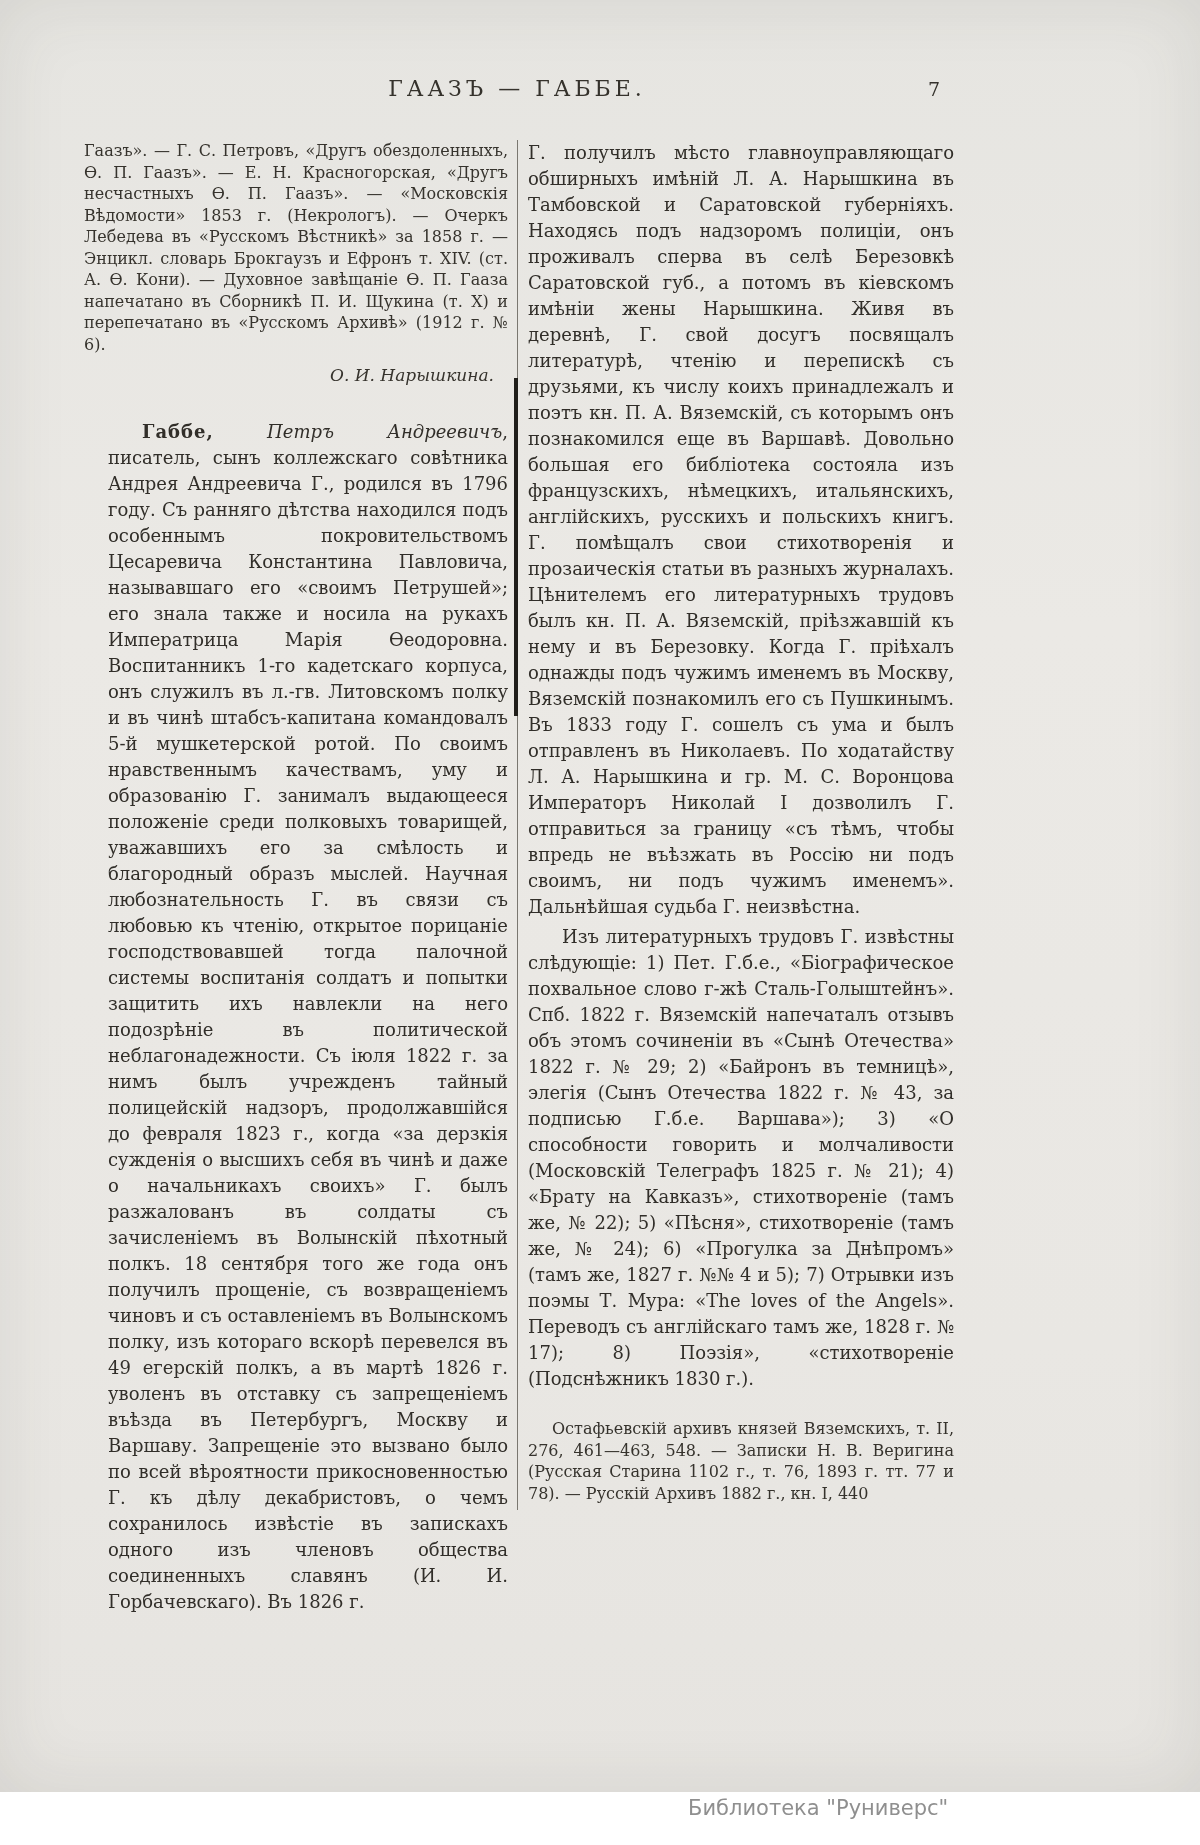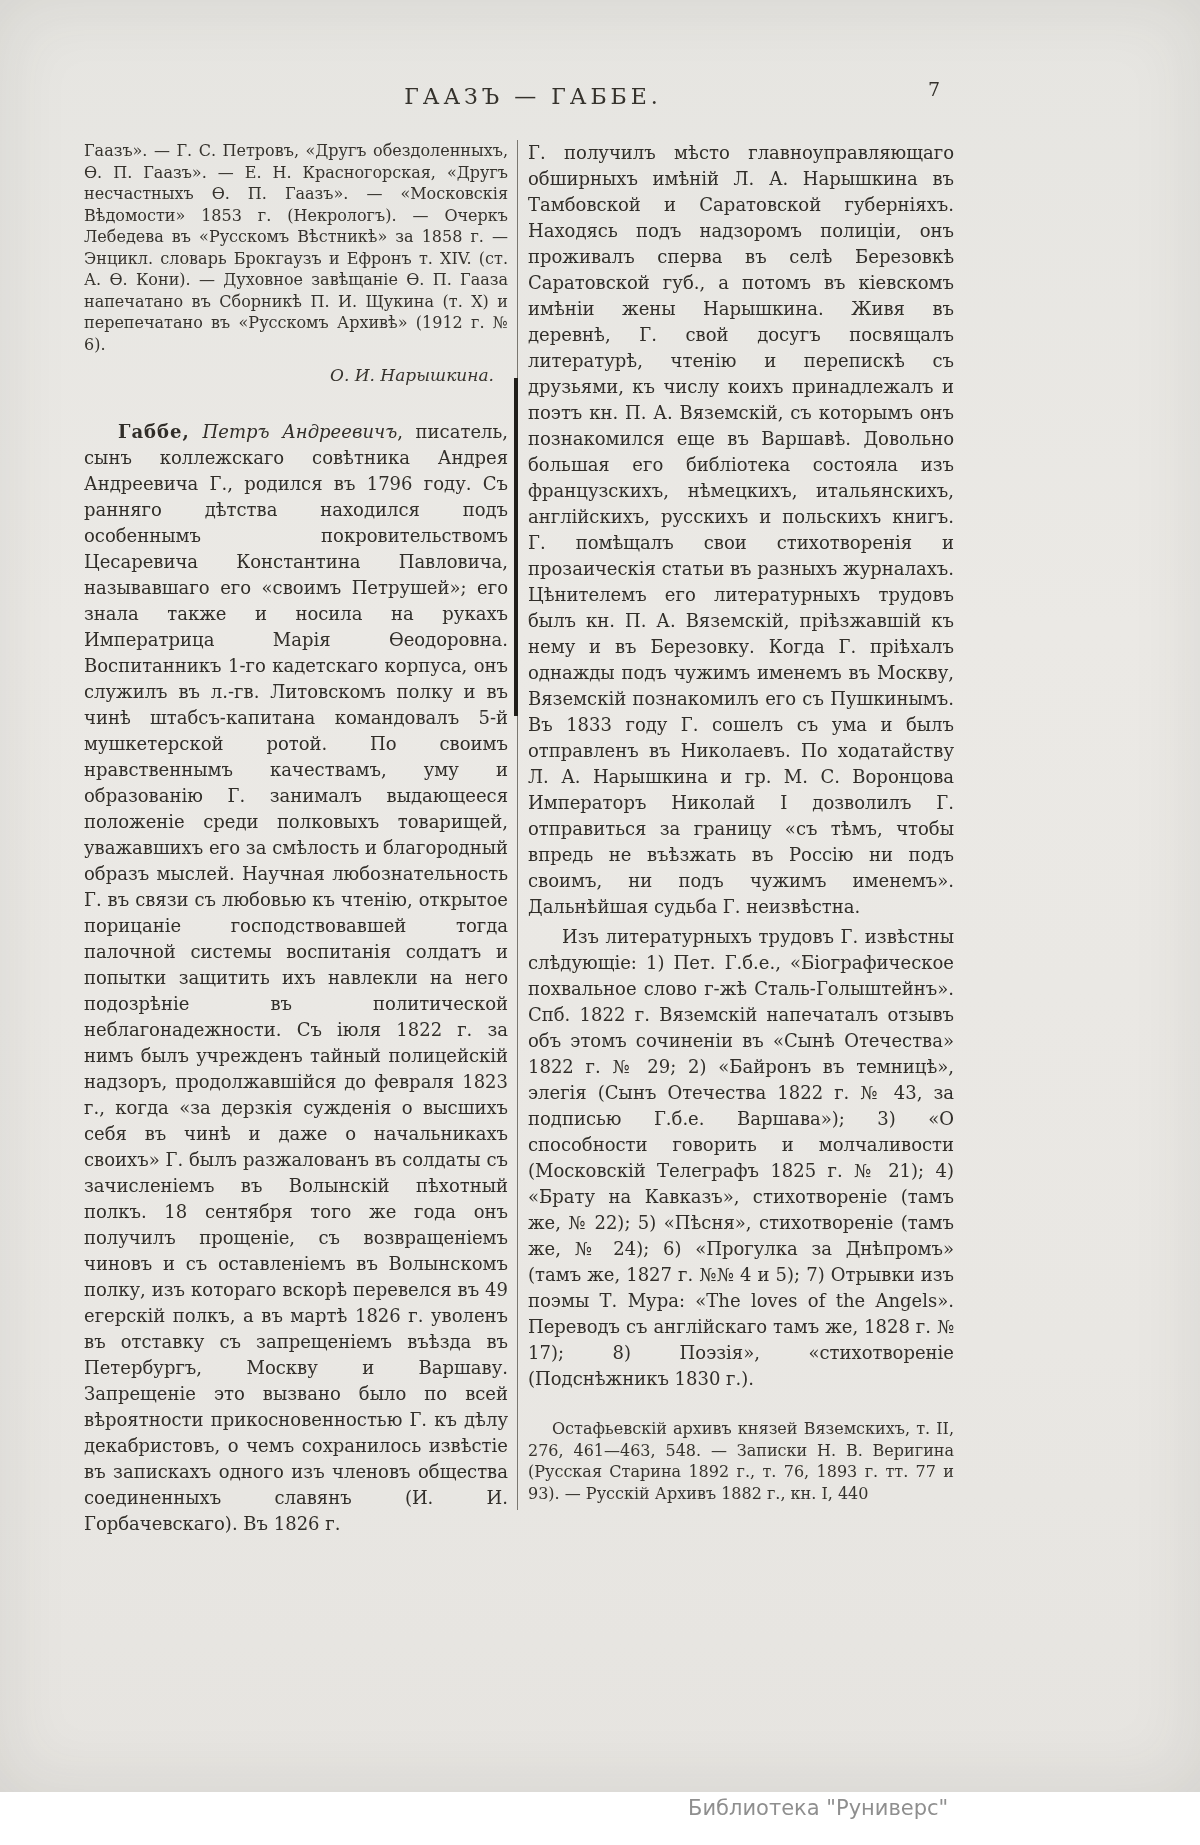--- a/index.html
+++ b/index.html
@@ -18,27 +18,26 @@
     position: absolute;
     left: 0; top: 0;
     width: 1200px;
     height: 1792px;
     background: linear-gradient(180deg, #e6e5e1 0%, #ebe9e5 35%, #e9e7e3 75%, #e6e4e0 100%);
     box-shadow: inset 0 0 70px rgba(60,55,45,0.10);
   }
   .page-header-title {
     position: absolute;
     left: 0;
-    top: 84px;
+    top: 76px;
     width: 1034px;
     text-align: center;
     font-size: 22px;
     letter-spacing: 4px;
     color: #35322c;
-    padding-left: 16px;
   }
   .page-number {
     position: absolute;
     left: 928px;
     top: 78px;
     font-size: 19px;
     color: #35322c;
   }
   .col-left {
     position: absolute;
@@ -88,20 +87,21 @@
   .body-text {
     font-size: 18px;
     line-height: 26px;
     text-align: justify;
     color: #312e29;
     margin: 0;
   }
   .article-start {
     margin-top: 34px;
     text-indent: 34px;
+    margin-left: 24px;
   }
   .headword {
     font-weight: bold;
     letter-spacing: 1px;
   }
   .person-name {
     font-style: italic;
   }
   .para-indent {
     text-indent: 34px;
@@ -142,19 +142,19 @@
     <p class="body-text article-start"><span class="headword">Габбе,</span><span class="person-name"> Петръ Андреевичъ</span><span>, писатель, сынъ коллежскаго совѣтника Андрея Андреевича Г., родился въ 1796 году. Съ ранняго дѣтства находился подъ особеннымъ покровительствомъ Цесаревича Константина Павловича, называвшаго его «своимъ Петрушей»; его знала также и носила на рукахъ Императрица Марія Ѳеодоровна. Воспитанникъ 1-го кадетскаго корпуса, онъ служилъ въ л.-гв. Литовскомъ полку и въ чинѣ штабсъ-капитана командовалъ 5-й мушкетерской ротой. По своимъ нравственнымъ качествамъ, уму и образованію Г. занималъ выдающееся положеніе среди полковыхъ товарищей, уважавшихъ его за смѣлость и благородный образъ мыслей. Научная любознательность Г. въ связи съ любовью къ чтенію, открытое порицаніе господствовавшей тогда палочной системы воспитанія солдатъ и попытки защитить ихъ навлекли на него подозрѣніе въ политической неблагонадежности. Съ іюля 1822 г. за нимъ былъ учрежденъ тайный полицейскій надзоръ, продолжавшійся до февраля 1823 г., когда «за дерзкія сужденія о высшихъ себя въ чинѣ и даже о начальникахъ своихъ» Г. былъ разжалованъ въ солдаты съ зачисленіемъ въ Волынскій пѣхотный полкъ. 18 сентября того же года онъ получилъ прощеніе, съ возвращеніемъ чиновъ и съ оставленіемъ въ Волынскомъ полку, изъ котораго вскорѣ перевелся въ 49 егерскій полкъ, а въ мартѣ 1826 г. уволенъ въ отставку съ запрещеніемъ въѣзда въ Петербургъ, Москву и Варшаву. Запрещеніе это вызвано было по всей вѣроятности прикосновенностью Г. къ дѣлу декабристовъ, о чемъ сохранилось извѣстіе въ запискахъ одного изъ членовъ общества соединенныхъ славянъ (И. И. Горбачевскаго). Въ 1826 г.</span></p>
 
   </div>
 
   <div class="col-right">
 
     <p class="body-text">Г. получилъ мѣсто главноуправляющаго обширныхъ имѣній Л. А. Нарышкина въ Тамбовской и Саратовской губерніяхъ. Находясь подъ надзоромъ полиціи, онъ проживалъ сперва въ селѣ Березовкѣ Саратовской губ., а потомъ въ кіевскомъ имѣніи жены Нарышкина. Живя въ деревнѣ, Г. свой досугъ посвящалъ литературѣ, чтенію и перепискѣ съ друзьями, къ числу коихъ принадлежалъ и поэтъ кн. П. А. Вяземскій, съ которымъ онъ познакомился еще въ Варшавѣ. Довольно большая его библіотека состояла изъ французскихъ, нѣмецкихъ, итальянскихъ, англійскихъ, русскихъ и польскихъ книгъ. Г. помѣщалъ свои стихотворенія и прозаическія статьи въ разныхъ журналахъ. Цѣнителемъ его литературныхъ трудовъ былъ кн. П. А. Вяземскій, пріѣзжавшій къ нему и въ Березовку. Когда Г. пріѣхалъ однажды подъ чужимъ именемъ въ Москву, Вяземскій познакомилъ его съ Пушкинымъ. Въ 1833 году Г. сошелъ съ ума и былъ отправленъ въ Николаевъ. По ходатайству Л. А. Нарышкина и гр. М. С. Воронцова Императоръ Николай I дозволилъ Г. отправиться за границу «съ тѣмъ, чтобы впредь не въѣзжать въ Россію ни подъ своимъ, ни подъ чужимъ именемъ». Дальнѣйшая судьба Г. неизвѣстна.</p>
 
     <p class="body-text para-indent">Изъ литературныхъ трудовъ Г. извѣстны слѣдующіе: 1) Пет. Г.б.е., «Біографическое похвальное слово г-жѣ Сталь-Голыштейнъ». Спб. 1822 г. Вяземскій напечаталъ отзывъ объ этомъ сочиненіи въ «Сынѣ Отечества» 1822 г. № 29; 2) «Байронъ въ темницѣ», элегія (Сынъ Отечества 1822 г. № 43, за подписью Г.б.е. Варшава»); 3) «О способности говорить и молчаливости (Московскій Телеграфъ 1825 г. № 21); 4) «Брату на Кавказъ», стихотвореніе (тамъ же, № 22); 5) «Пѣсня», стихотвореніе (тамъ же, № 24); 6) «Прогулка за Днѣпромъ» (тамъ же, 1827 г. №№ 4 и 5); 7) Отрывки изъ поэмы Т. Мура: «The loves of the Angels». Переводъ съ англійскаго тамъ же, 1828 г. № 17); 8) Поэзія», «стихотвореніе (Подснѣжникъ 1830 г.).</p>
 
-    <p class="small-text footnote-block">Остафьевскій архивъ князей Вяземскихъ, т. II, 276, 461—463, 548. — Записки Н. В. Веригина (Русская Старина 1892 г., т. 76, 1893 г. тт. 77 и 93). — Русскій Архивъ 1882 г., кн. I, 440</p>
+    <p class="small-text footnote-block">Остафьевскій архивъ князей Вяземскихъ, т. II, 276, 461—463, 548. — Записки Н. В. Веригина (Русская Старина 1102 г., т. 76, 1893 г. тт. 77 и 78). — Русскій Архивъ 1882 г., кн. I, 440</p>
 
   </div>
 
 </div>
 
 <div class="watermark">Библиотека "Руниверс"</div>
 
 </body></html>

